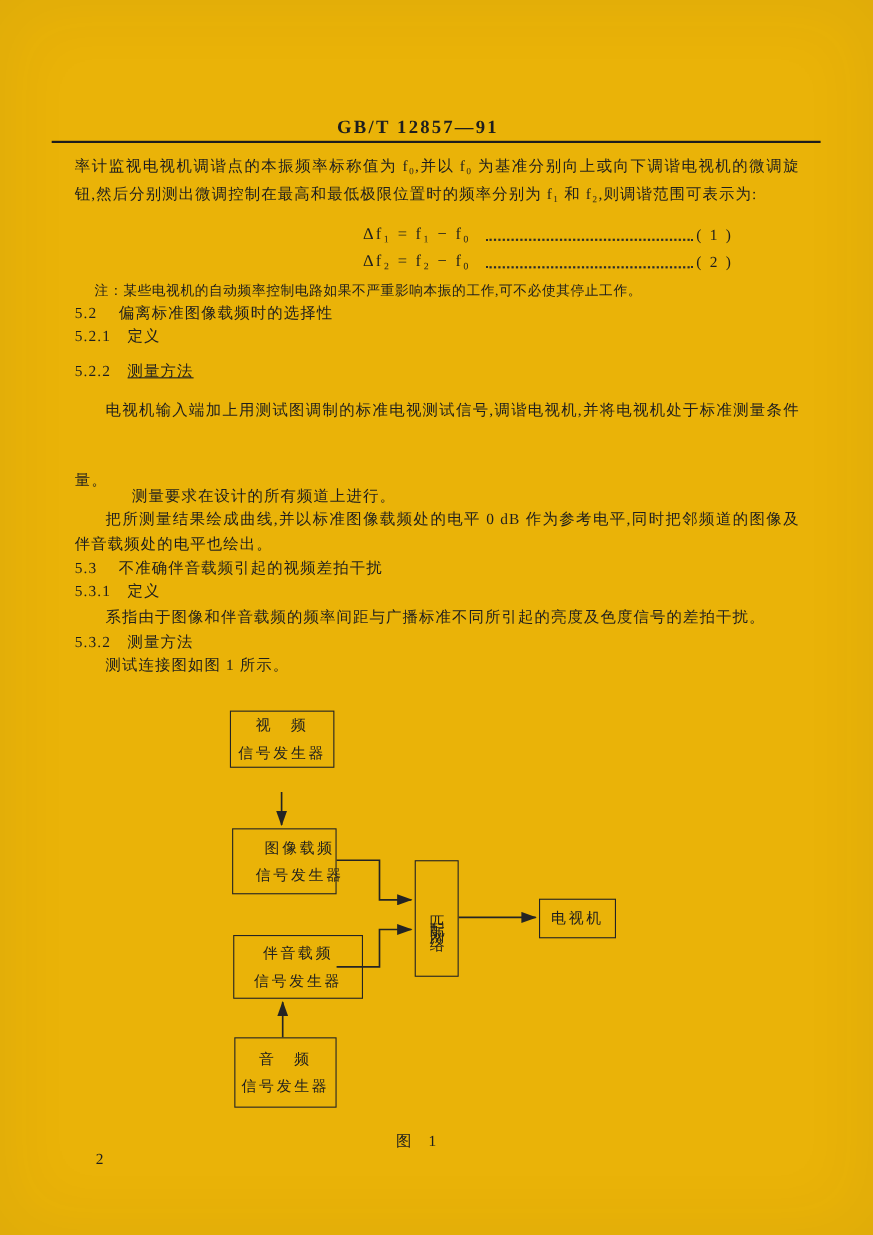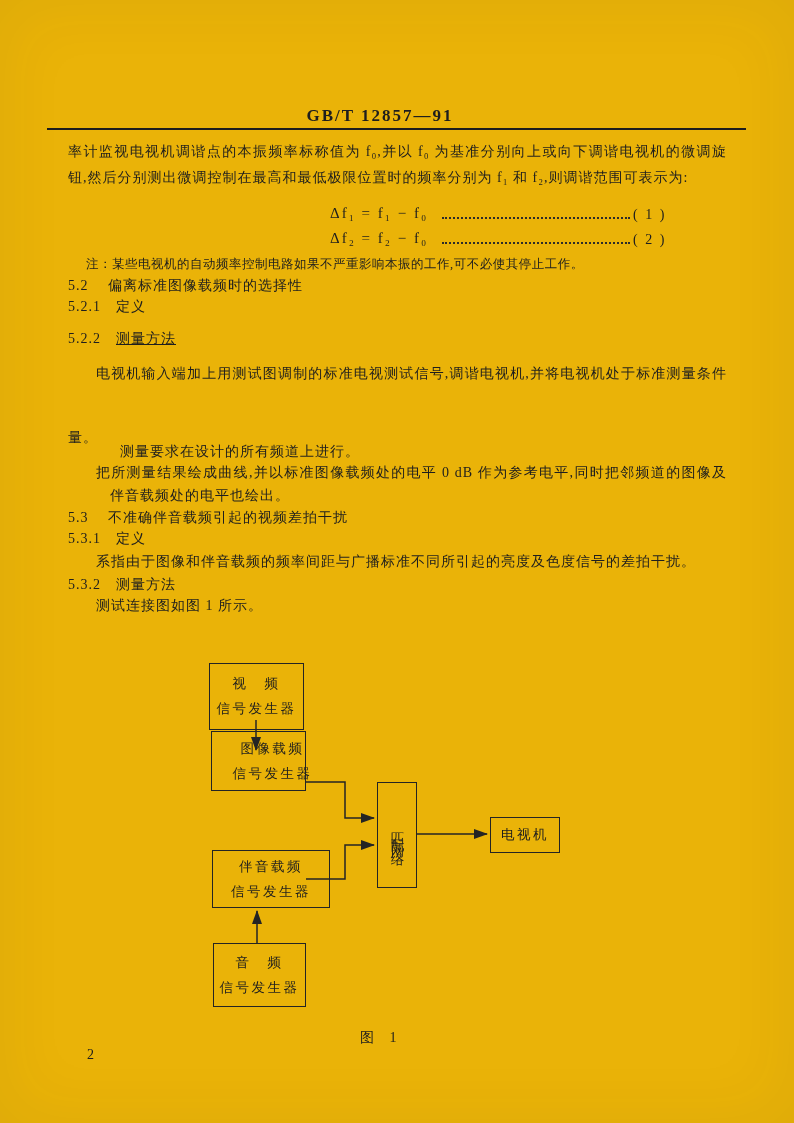--- a/index.html
+++ b/index.html
@@ -108,21 +108,21 @@
   <div class="ln" style="top:298px;left:68px;">
     <span class="sec-num sec-gap">5.2.1</span><span>定义</span>
   </div>
   <div class="ln" style="top:330px;left:68px;text-decoration:underline;">
     <span class="sec-num sec-gap">5.2.2</span><span>测量方法</span>
   </div>
   <div class="ln fill" style="top:365px;left:96px;width:631px;">电视机输入端加上用测试图调制的标准电视测试信号,调谐电视机,并将电视机处于标准测量条件</div>
   <div class="ln" style="top:429px;left:68px;">量。</div>
   <div class="ln" style="top:443px;left:96px;margin-left:24px;">测量要求在设计的所有频道上进行。</div>
   <div class="ln fill" style="top:464px;left:96px;width:631px;">把所测量结果绘成曲线,并以标准图像载频处的电平 0 dB 作为参考电平,同时把邻频道的图像及</div>
-  <div class="ln" style="top:487px;left:68px;margin-left:42px;">伴音载频处的电平也绘出。</div>
+  <div class="ln" style="top:487px;left:68px;">伴音载频处的电平也绘出。</div>
 
   <div class="ln" style="top:509px;left:68px;">
     <span class="sec-num w1 sec-gap">5.3</span><span>不准确伴音载频引起的视频差拍干扰</span>
   </div>
   <div class="ln" style="top:530px;left:68px;">
     <span class="sec-num sec-gap">5.3.1</span><span>定义</span>
   </div>
   <div class="ln" style="top:553px;left:96px;">系指由于图像和伴音载频的频率间距与广播标准不同所引起的亮度及色度信号的差拍干扰。</div>
   <div class="ln" style="top:576px;left:68px;">
     <span class="sec-num sec-gap">5.3.2</span><span>测量方法</span>
@@ -137,26 +137,26 @@
           <path d="M0,0 L14,5 L0,10 z" fill="#242424"></path>
         </marker>
       </defs>
       <path d="M256,720 L256,750" fill="none" stroke="#242424" stroke-width="1.5" marker-end="url(#ah)"></path>
       <path d="M306,782 L345,782 L345,818 L374,818" fill="none" stroke="#242424" stroke-width="1.5" marker-end="url(#ah)"></path>
       <path d="M306,879 L345,879 L345,845 L374,845" fill="none" stroke="#242424" stroke-width="1.5" marker-end="url(#ah)"></path>
       <path d="M417,834 L487,834" fill="none" stroke="#242424" stroke-width="1.5" marker-end="url(#ah)"></path>
       <path d="M257,943 L257,911" fill="none" stroke="#242424" stroke-width="1.5" marker-end="url(#ah)"></path>
     </svg>
 
-    <div class="dbox" style="left:209px;top:663px;width:95px;height:67px;">
+    <div class="dbox" style="left:209px;top:646px;width:95px;height:52px;">
       <span class="bl">视　频</span>
       <span class="bl">信号发生器</span>
     </div>
 
-    <div class="dbox" style="left:211px;top:731px;width:95px;height:60px;padding-left:28px;">
+    <div class="dbox" style="left:211px;top:753px;width:95px;height:60px;padding-left:28px;">
       <span class="bl">图像载频</span>
       <span class="bl">信号发生器</span>
     </div>
 
     <div class="dbox" style="left:212px;top:850px;width:118px;height:58px;">
       <span class="bl">伴音载频</span>
       <span class="bl">信号发生器</span>
     </div>
 
     <div class="dbox" style="left:213px;top:943px;width:93px;height:64px;align-items:center;">

